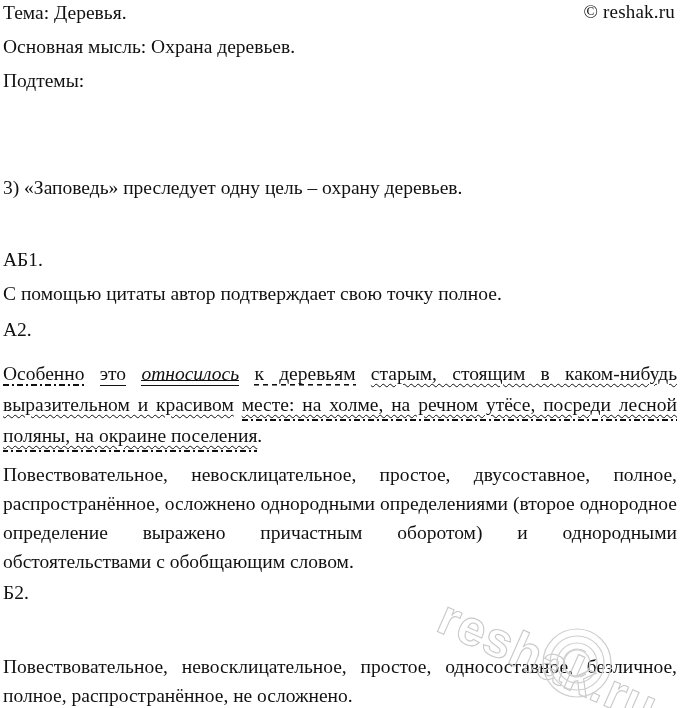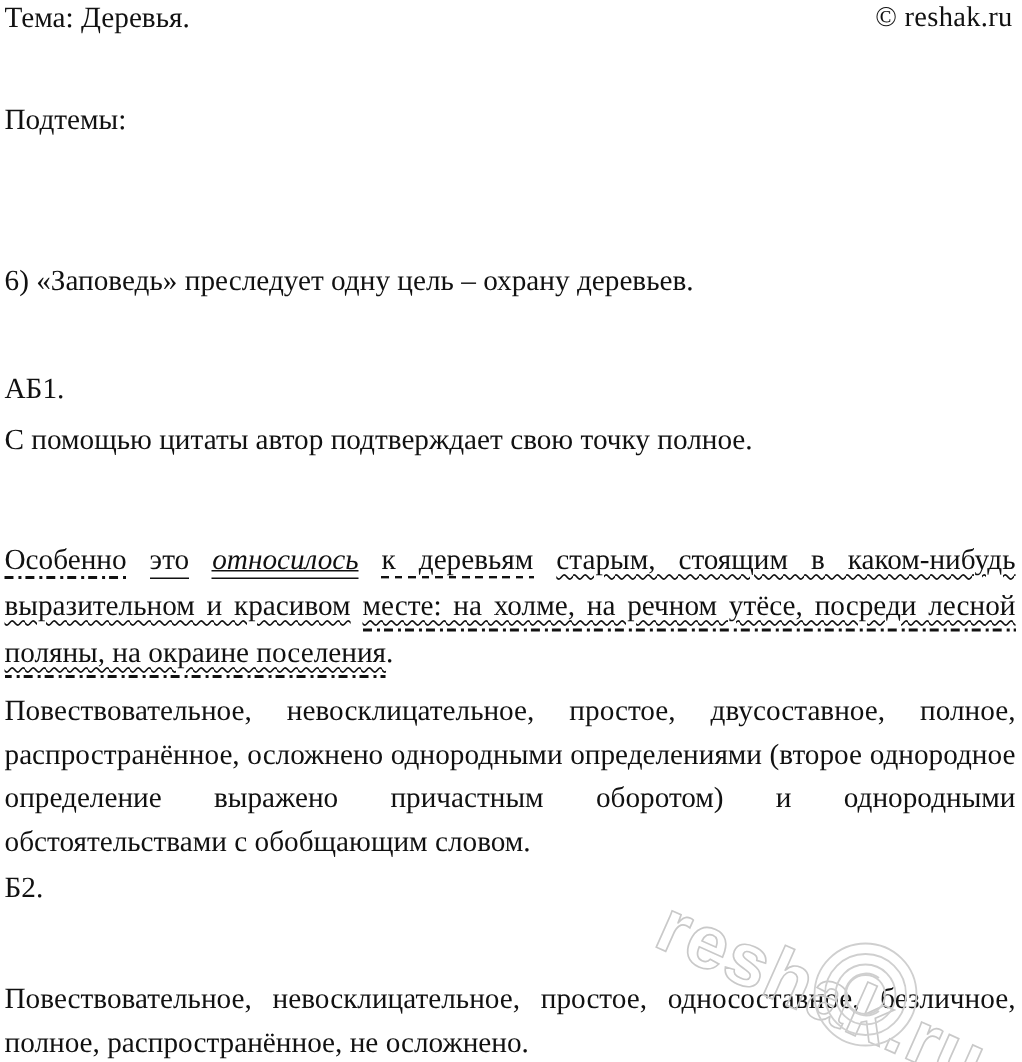--- a/index.html
+++ b/index.html
@@ -167,36 +167,42 @@
 <body>
 
 <div id="page">
 
   <div class="copyright">© reshak.ru</div>
 
   <div class="block" style="top:3px;">
     <div class="line">Тема: Деревья.</div>
   </div>
 
+  <div class="block" style="top:37px;">
+    <div class="line">Основная мысль: Охрана деревьев.</div>
+  </div>
 
   <div class="block" style="top:71px;">
     <div class="line">Подтемы:</div>
   </div>
 
   <div class="block" style="top:178px;">
-    <div class="line">6) «Заповедь» преследует одну цель – охрану деревьев.</div>
+    <div class="line">3) «Заповедь» преследует одну цель – охрану деревьев.</div>
   </div>
 
   <div class="block" style="top:250px;">
     <div class="line">АБ1.</div>
   </div>
   <div class="block" style="top:284px;">
     <div class="line">С помощью цитаты автор подтверждает свою точку полное.</div>
   </div>
 
+  <div class="block" style="top:320px;">
+    <div class="line">А2.</div>
+  </div>
 
   <div class="block" style="top:358px; line-height:31px;">
     <div class="para" style="line-height:31px; text-align:justify;"><span class="u-adverbial">Особенно</span> <span class="u-subject">это</span> <span class="u-predicate">относилось</span> <span class="u-object">к деревьям</span> <span class="u-definition">старым, стоящим в каком-нибудь выразительном и красивом</span> <span class="u-def-adv">месте: на холме, на речном утёсе, посреди лесной поляны, на окраине поселения</span><span>.</span></div>
   </div>
 
   <div class="block" style="top:460px;">
     <p class="para">Повествовательное, невосклицательное, простое, двусоставное, полное, распространённое, осложнено однородными определениями (второе однородное определение выражено причастным оборотом) и однородными обстоятельствами с обобщающим словом.</p>
   </div>
 
   <div class="block" style="top:583px;">

